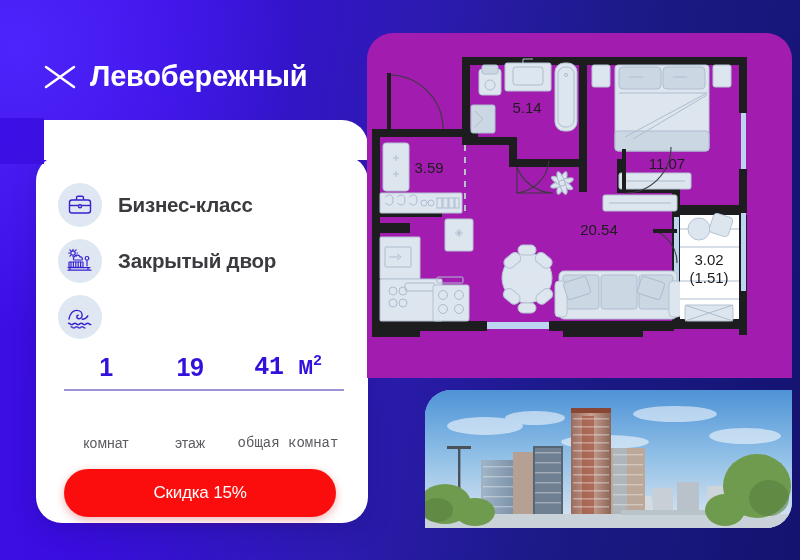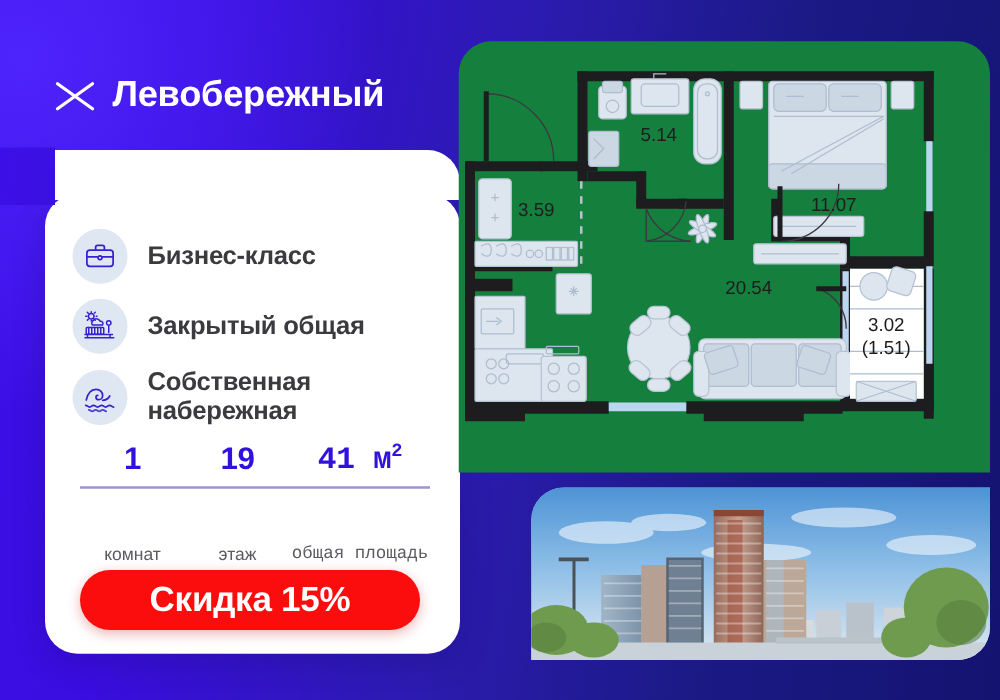--- a/index.html
+++ b/index.html
@@ -80,31 +80,31 @@
   .stat-labels{display:flex;margin-top:44px;}
   .stat-label{
     color:#5a5a60;font-size:14px;text-align:center;line-height:1.25;font-weight:400;
   }
   .c1{width:84px;}
   .c2{width:84px;}
   .c3{width:112px;font-family:Liberation Mono, monospace;}
 
   
   .discount{
-    position:absolute;left:64px;top:456px;width:272px;height:48px;
+    position:absolute;left:64px;top:469px;width:272px;height:48px;
     background:#fc0d0d;border-radius:24px;border:none;
-    color:#ffffff;font-size:28px;font-weight:700;letter-spacing:-0.2px;
+    color:#ffffff;font-size:17px;font-weight:400;letter-spacing:-0.2px;
     display:flex;align-items:center;justify-content:center;cursor:pointer;
     box-shadow:0 3px 10px rgba(200,0,0,.30);
   }
 
   
   .plan-card{
     position:absolute;left:367px;top:33px;width:425px;height:345px;
-    background:#15803d;border-top-left-radius:26px;border-top-right-radius:26px;
+    background:#a21caf;border-top-left-radius:26px;border-top-right-radius:26px;
     overflow:hidden;
   }
   .plan-svg{position:absolute;left:0;top:0;}
 
   
   .photo-card{
     position:absolute;left:425px;top:390px;width:367px;height:138px;
     border-top-left-radius:26px;border-bottom-right-radius:26px;
     overflow:hidden;background:#9cc4e8;
   }
@@ -151,48 +151,47 @@
         <svg width="28" height="28" viewBox="0 0 28 28" fill="none" stroke="#3622cf" stroke-width="1.2" stroke-linecap="round">
           <circle cx="7" cy="6" r="2.2"></circle>
           <path d="M7 2.4v1M7 9.2v.6M3.6 6h-1M11 6h.6M4.6 3.6l-.7-.7M9.6 8.6l.6.6M4.6 8.4l-.7.7M9.6 3.4l.6-.6"></path>
           <path d="M9 9c1.6-1.6 4.4-1.1 5.1 1 1.8-.3 2.9 1.6 1.9 3H8.6C7 13 6.9 10.3 9 9z"></path>
           <path d="M21 9.5a1.8 1.8 0 1 1 0 3.6 1.8 1.8 0 0 1 0-3.6zM21 13.4V19"></path>
           <rect x="3" y="15" width="14" height="5.4" rx="0.6"></rect>
           <path d="M5 15v5.4M7.4 15v5.4M9.8 15v5.4M12.2 15v5.4M14.6 15v5.4"></path>
           <path d="M2 20.6h22M4 20.6v2.4M22 20.6v2.4M2 23.2h23"></path>
         </svg>
       </span>
-      <span class="f-label">Закрытый общая</span>
+      <span class="f-label">Закрытый двор</span>
     </div>
 
     <div class="feature">
       <span class="f-icon">
         <svg width="28" height="26" viewBox="0 0 28 26" fill="none" stroke="#3622cf" stroke-width="1.4" stroke-linecap="round">
           <path d="M3 15c1.2-5.6 4-8.6 7.8-8.6 3.2 0 5.3 2.3 5.3 4.9 0 2-1.4 3.4-3 3.4-1.3 0-2.3-.9-2.3-2 0-.9.6-1.5 1.4-1.5"></path>
           <path d="M16.2 15.2c2.6 0 4.4-1.3 5.6-3.4"></path>
           <path d="M2.5 19.2c1.6 0 1.6 1.4 3.2 1.4s1.6-1.4 3.2-1.4 1.6 1.4 3.2 1.4 1.6-1.4 3.2-1.4 1.6 1.4 3.2 1.4 1.6-1.4 3.2-1.4 1.6 1.4 3.2 1.4"></path>
           <path d="M5 22.8c1.4 0 1.4 1.2 2.8 1.2s1.4-1.2 2.8-1.2 1.4 1.2 2.8 1.2 1.4-1.2 2.8-1.2 1.4 1.2 2.8 1.2" opacity="0.85"></path>
         </svg>
       </span>
-      <span class="f-label">Собственная набережная</span>
     </div>
 
   </div>
 
   <div class="stats">
     <div class="stat-nums">
       <div class="stat-num c1"><span>1</span></div>
       <div class="stat-num c2"><span>19</span></div>
       <div class="stat-num c3"><span>41 м</span><sup>2</sup></div>
     </div>
     <div class="divider"></div>
     <div class="stat-labels">
       <div class="stat-label c1">комнат</div>
       <div class="stat-label c2">этаж</div>
-      <div class="stat-label c3">общая площадь</div>
+      <div class="stat-label c3">общая комнат</div>
     </div>
   </div>
 
   <div class="discount">Скидка 15%</div>
 
   <div class="plan-card">
     <svg class="plan-svg" width="425" height="345" viewBox="0 0 425 345">
       <defs>
         <style>
           .wall{fill:#1d1d1f;}

